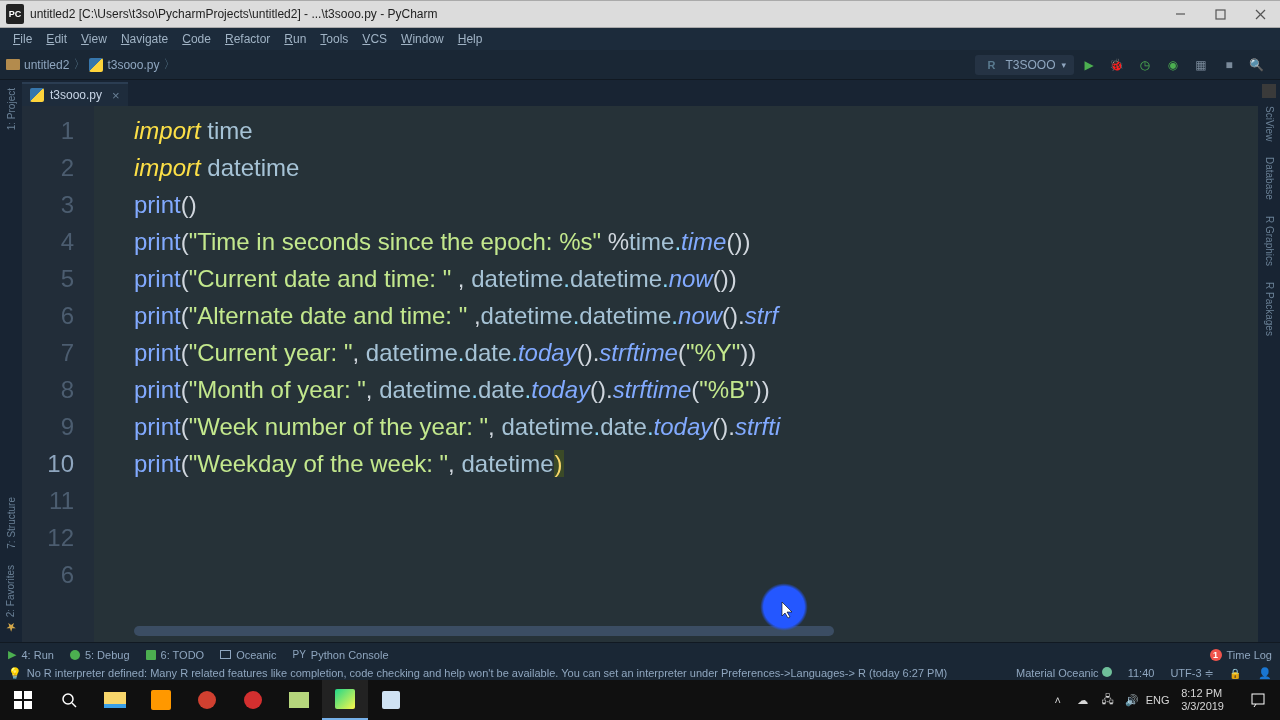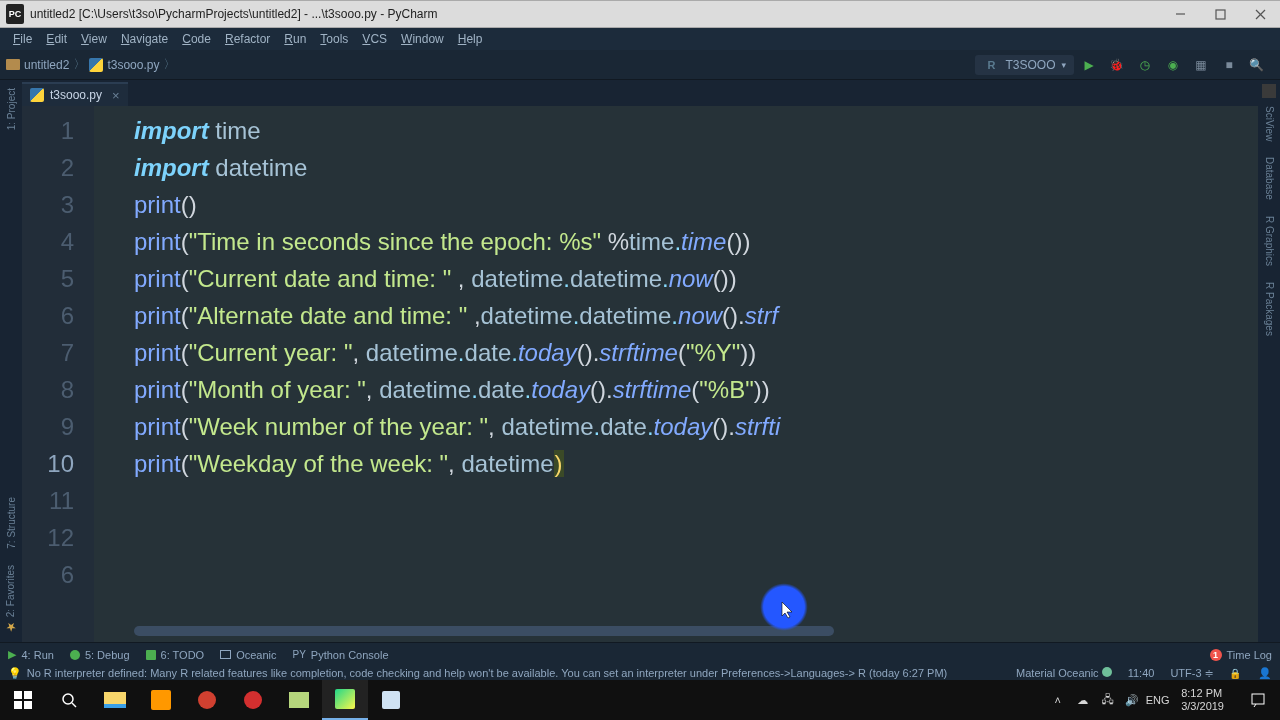--- a/index.html
+++ b/index.html
@@ -44,21 +44,21 @@
 .rightstrip { position: absolute; right: 0; top: 80px; width: 22px; bottom: 78px; background: #182433; display: flex; flex-direction: column; align-items: center; font-size: 10px; color: #6a8096; gap: 0;}
 .rightstrip .vlabel { writing-mode: vertical-rl; padding: 8px 0; cursor: default; }
 .rightstrip .sq { width: 14px; height: 14px; background:#3a3a3a; margin-top:4px;}
 
 
 .editor { position: absolute; left: 22px; right: 22px; top: 106px; bottom: 78px; background: #263238; display: flex; font-family: Consolas, "Courier New", monospace; }
 .gutter { width: 72px; background: #222d39; text-align: right; padding-right: 20px; padding-top: 6px; font-size: 24px; color: #4c5d70; line-height: 37px; user-select: none;}
 .gutter .cur { color: #8fa6bf; }
 .code { flex: 1; padding-top: 6px; font-size: 24px; line-height: 37px; color: #a6c3d6; white-space: pre; overflow: hidden; position: relative; padding-left: 40px;}
 
-.kw { color: #7dd3fc; font-style: italic; font-weight: bold; }
+.kw { color: #fde047; font-style: italic; }
 .fn { color: #82aaff; }
 .str { color: #c3e88d; }
 .id  { color: #a6c3d6; }
 .op  { color: #89ddff; }
 .pun { color: #d0d6dd; }
 .call { color: #82aaff; font-style: italic; }
 .bracket-hl { background: #3b4a27; color: #f7d66b; padding: 0 1px;}
 .hscroll { position: absolute; left: 112px; right: 30px; bottom: 6px; height: 10px; }
 .hscroll .thumb { height: 10px; background: #3b4d63; border-radius: 5px; width: 64%; }
 

